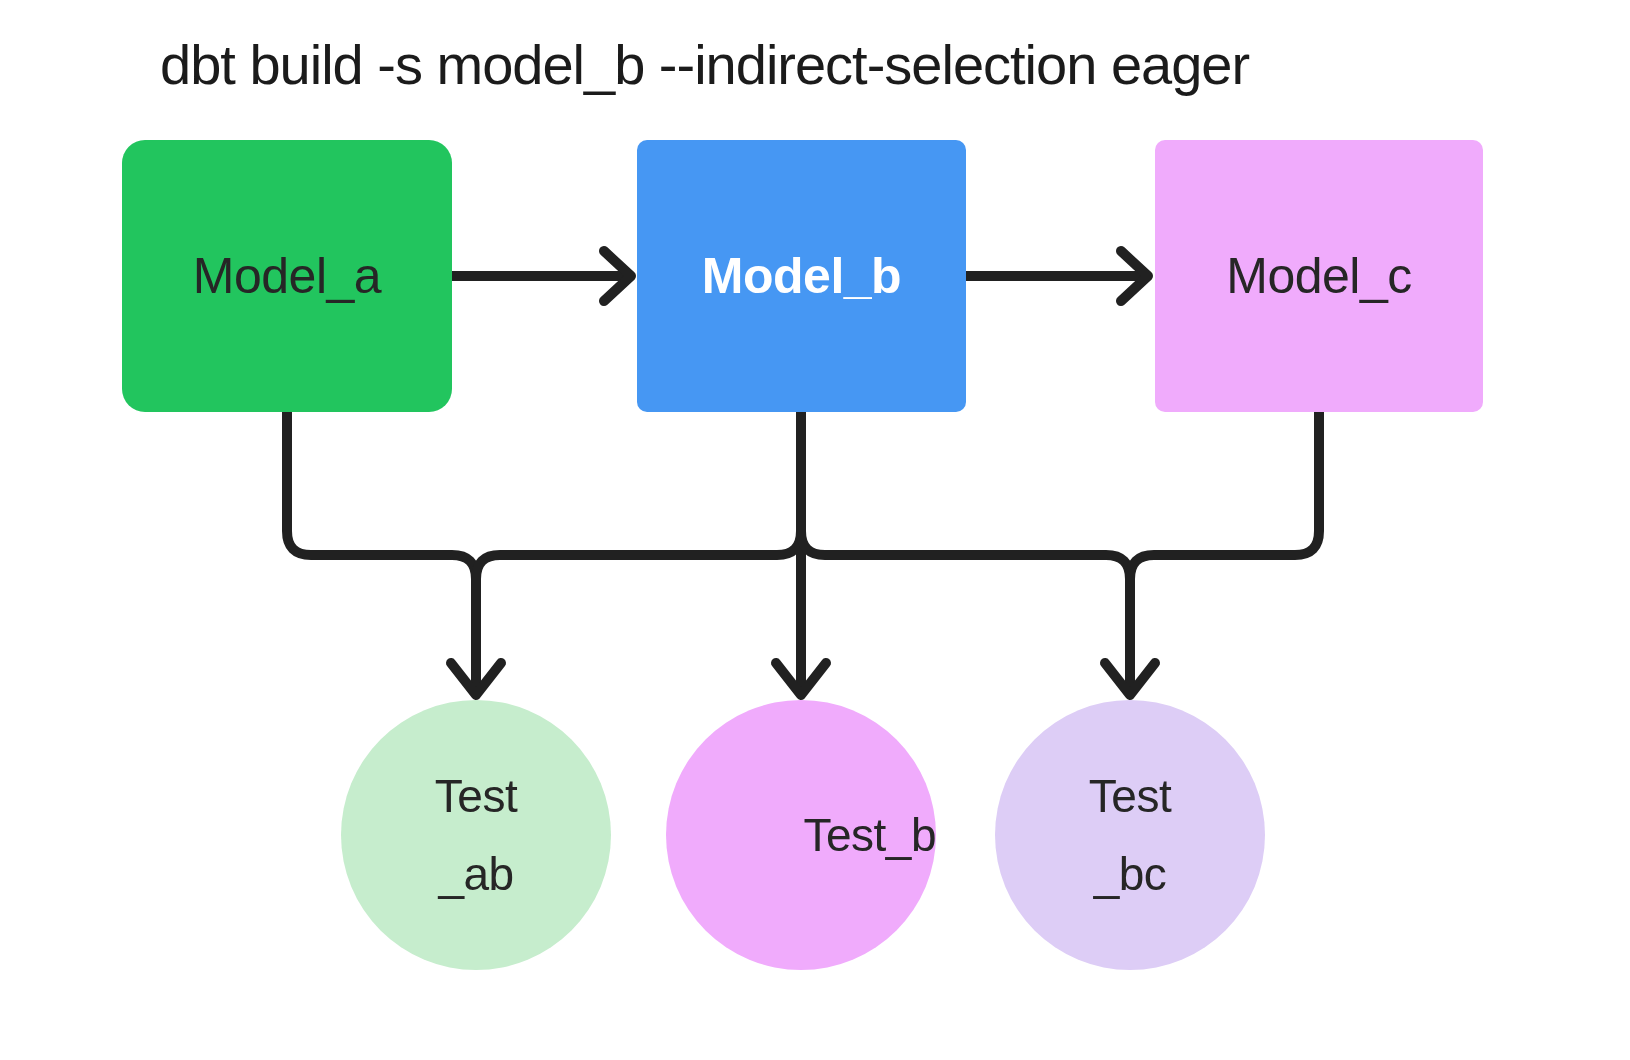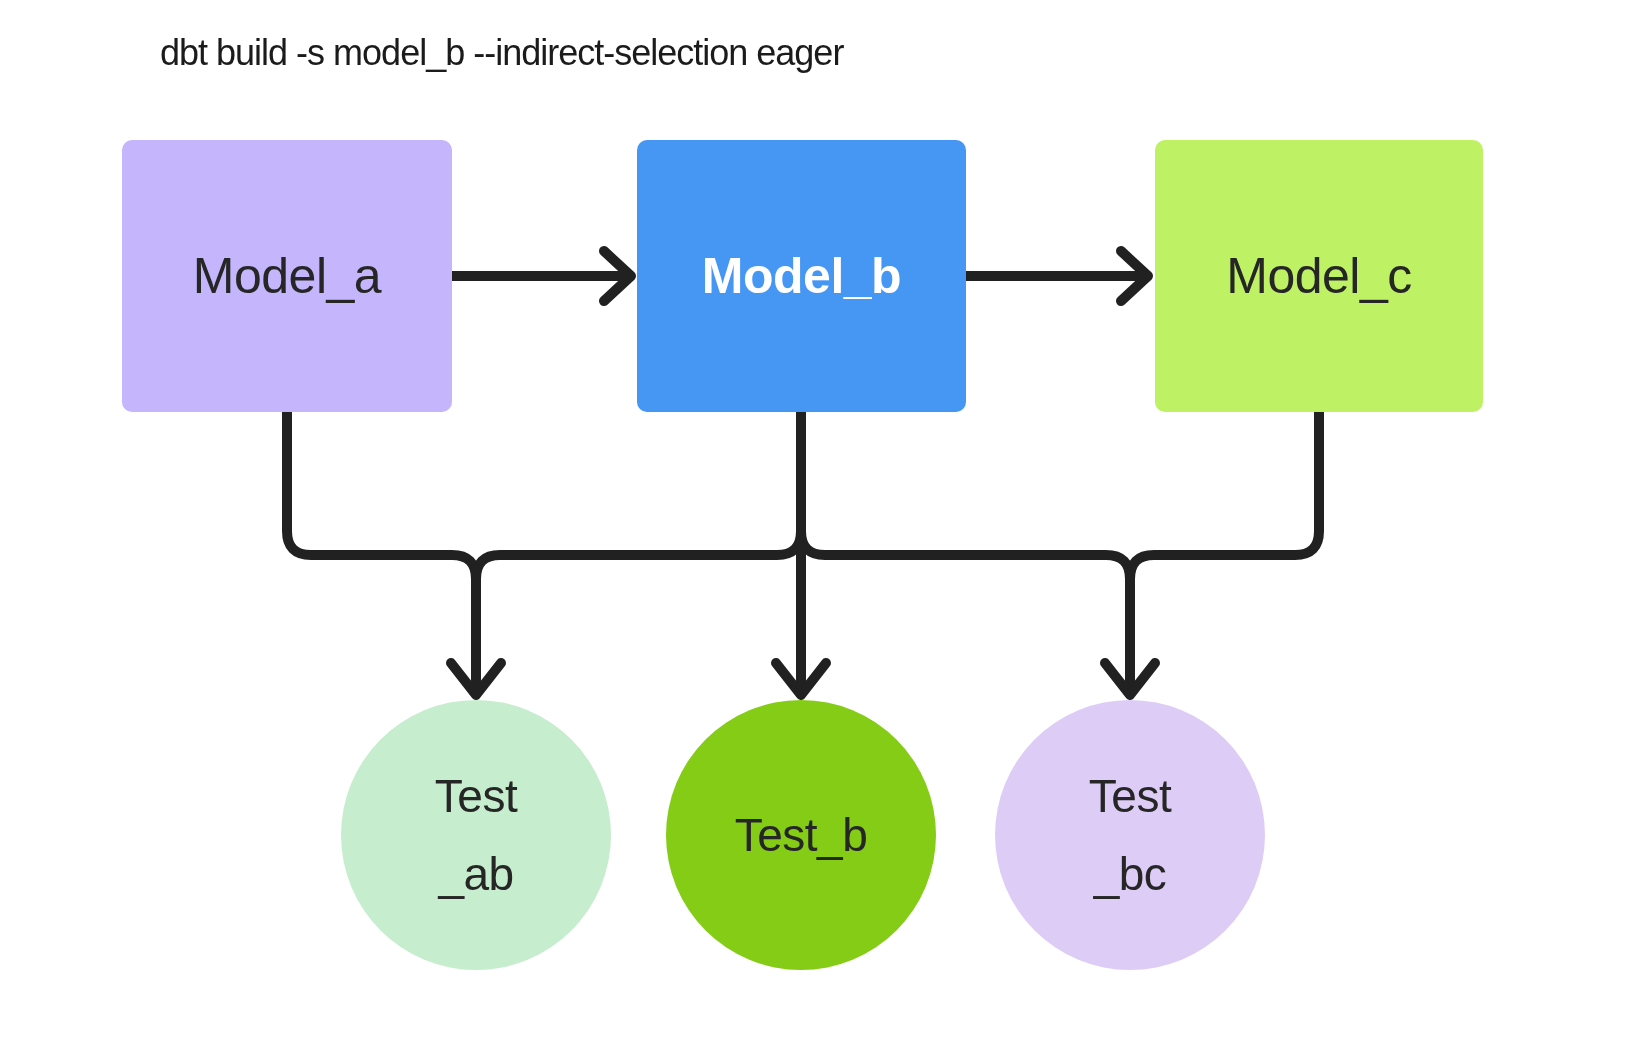--- a/index.html
+++ b/index.html
@@ -8,21 +8,21 @@
     position: relative;
     width: 1630px;
     height: 1060px;
     background: #ffffff;
     overflow: hidden;
   }
   .title {
     position: absolute;
     left: 160px;
     top: 32px;
-    font-size: 36px;
+    font-size: 56px;
     font-weight: 500;
     letter-spacing: -1px;
     white-space: nowrap;
   }
   .edges {
     position: absolute;
     left: 0; top: 0;
     width: 1630px; height: 1060px;
   }
   .edge {
@@ -87,38 +87,38 @@
 
     <path class="edge" d="M 801 411 L 801 531 Q 801 555 825 555 L 1106 555 Q 1130 555 1130 579 L 1130 688" stroke="#212121"></path>
 
     <path class="edge" d="M 1319 411 L 1319 531 Q 1319 555 1295 555 L 1154 555 Q 1130 555 1130 579 L 1130 688" stroke="#212121"></path>
 
     <path class="edge" d="M 451 663 L 476 695 L 501 663" stroke="#212121"></path>
     <path class="edge" d="M 776 663 L 801 695 L 826 663" stroke="#212121"></path>
     <path class="edge" d="M 1105 663 L 1130 695 L 1155 663" stroke="#212121"></path>
   </svg>
 
-  <div class="model model-a" style="background-color: #c4b5fd; color: rgb(38, 38, 38);">
+  <div class="model model-a" style="background-color: #22c55e; color: rgb(38, 38, 38); border-radius: 23px;">
     <span>Model_a</span>
   </div>
 
   <div class="model model-b" style="background-color: rgb(70, 151, 243); color: rgb(255, 255, 255); font-weight: bold;">
     <span>Model_b</span>
   </div>
 
-  <div class="model model-c" style="background-color: #bef264; color: rgb(38, 38, 38);">
+  <div class="model model-c" style="background-color: #f0abfc; color: rgb(38, 38, 38);">
     <span>Model_c</span>
   </div>
 
   <div class="test test-ab" style="background-color: rgb(198, 237, 205); color: rgb(38, 38, 38);">
     <span>Test</span>
     <span>_ab</span>
   </div>
 
-  <div class="test test-b" style="background-color: #84cc16; color: rgb(38, 38, 38);">
+  <div class="test test-b" style="background-color: #f0abfc; color: rgb(38, 38, 38); align-items: flex-end;">
     <span>Test_b</span>
     <span></span>
   </div>
 
   <div class="test test-bc" style="background-color: rgb(221, 205, 246); color: rgb(38, 38, 38);">
     <span>Test</span>
     <span>_bc</span>
   </div>
 
 </div>

